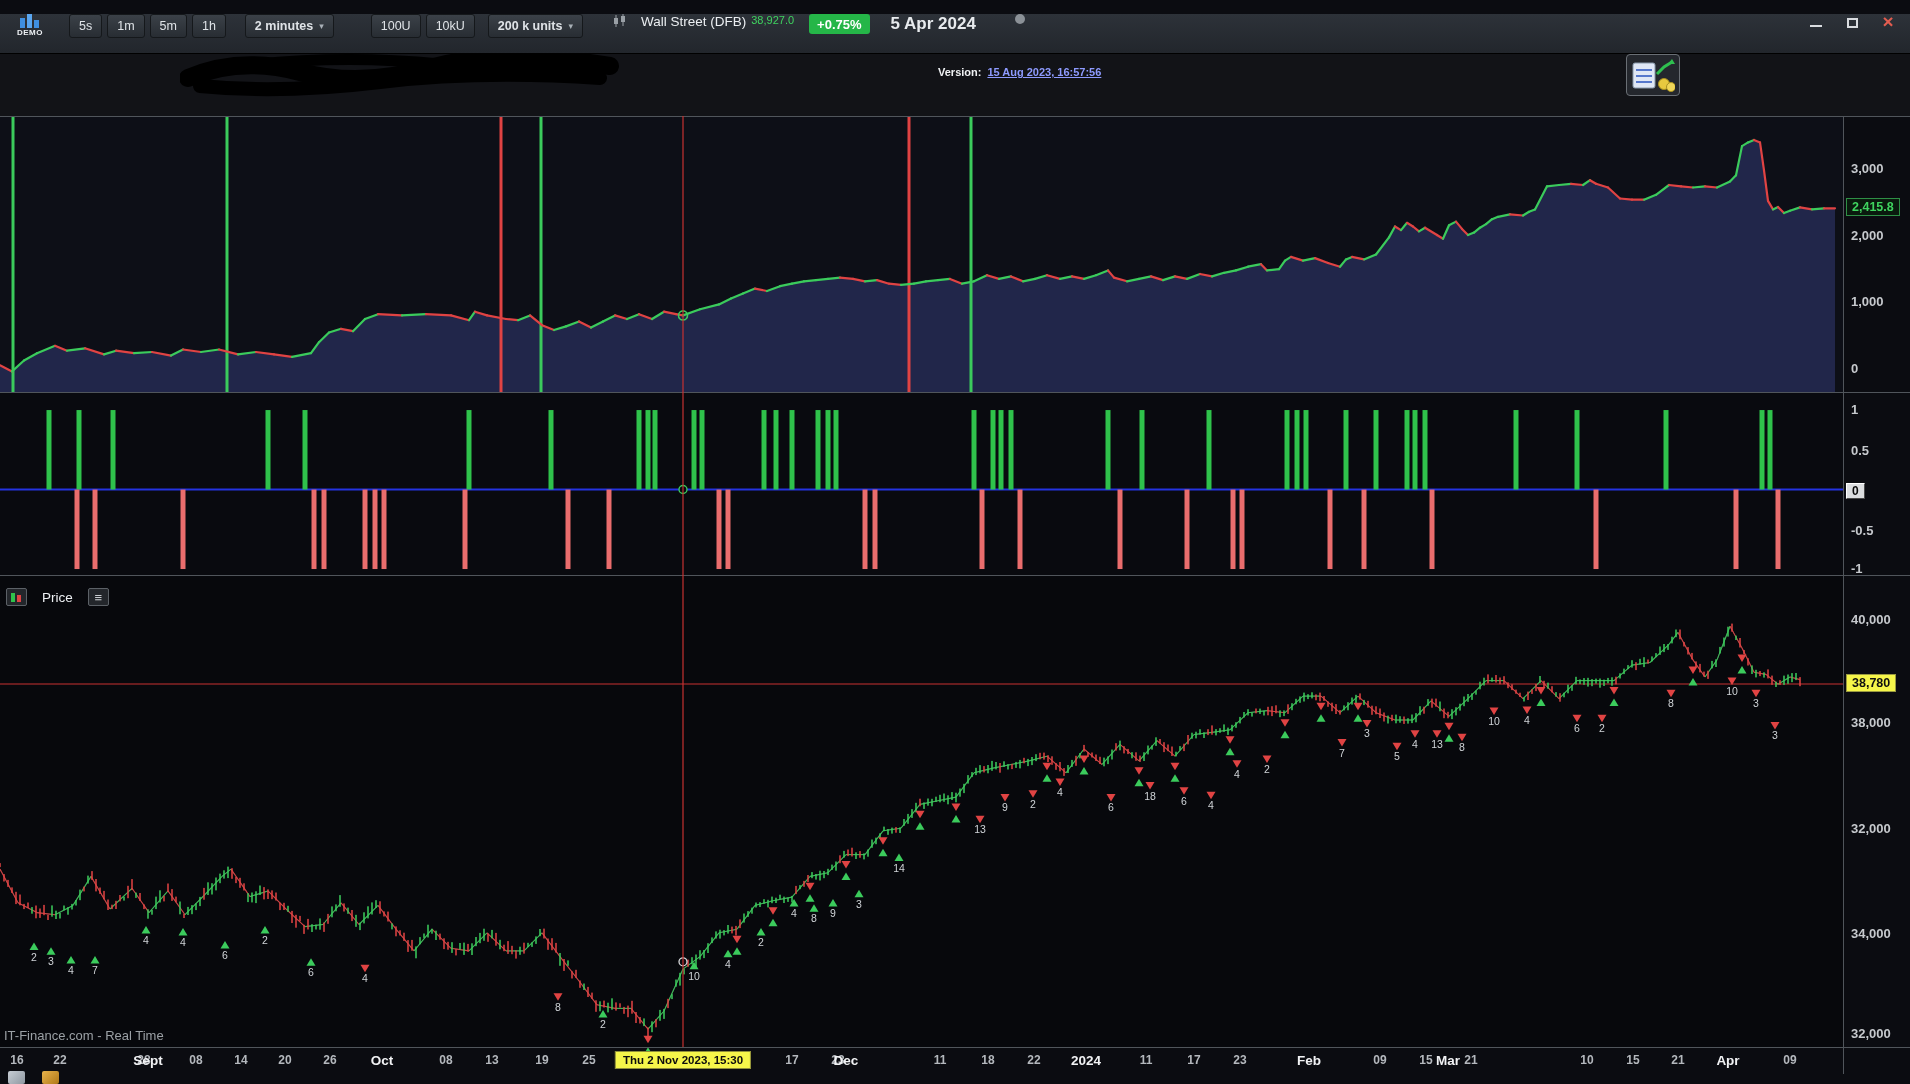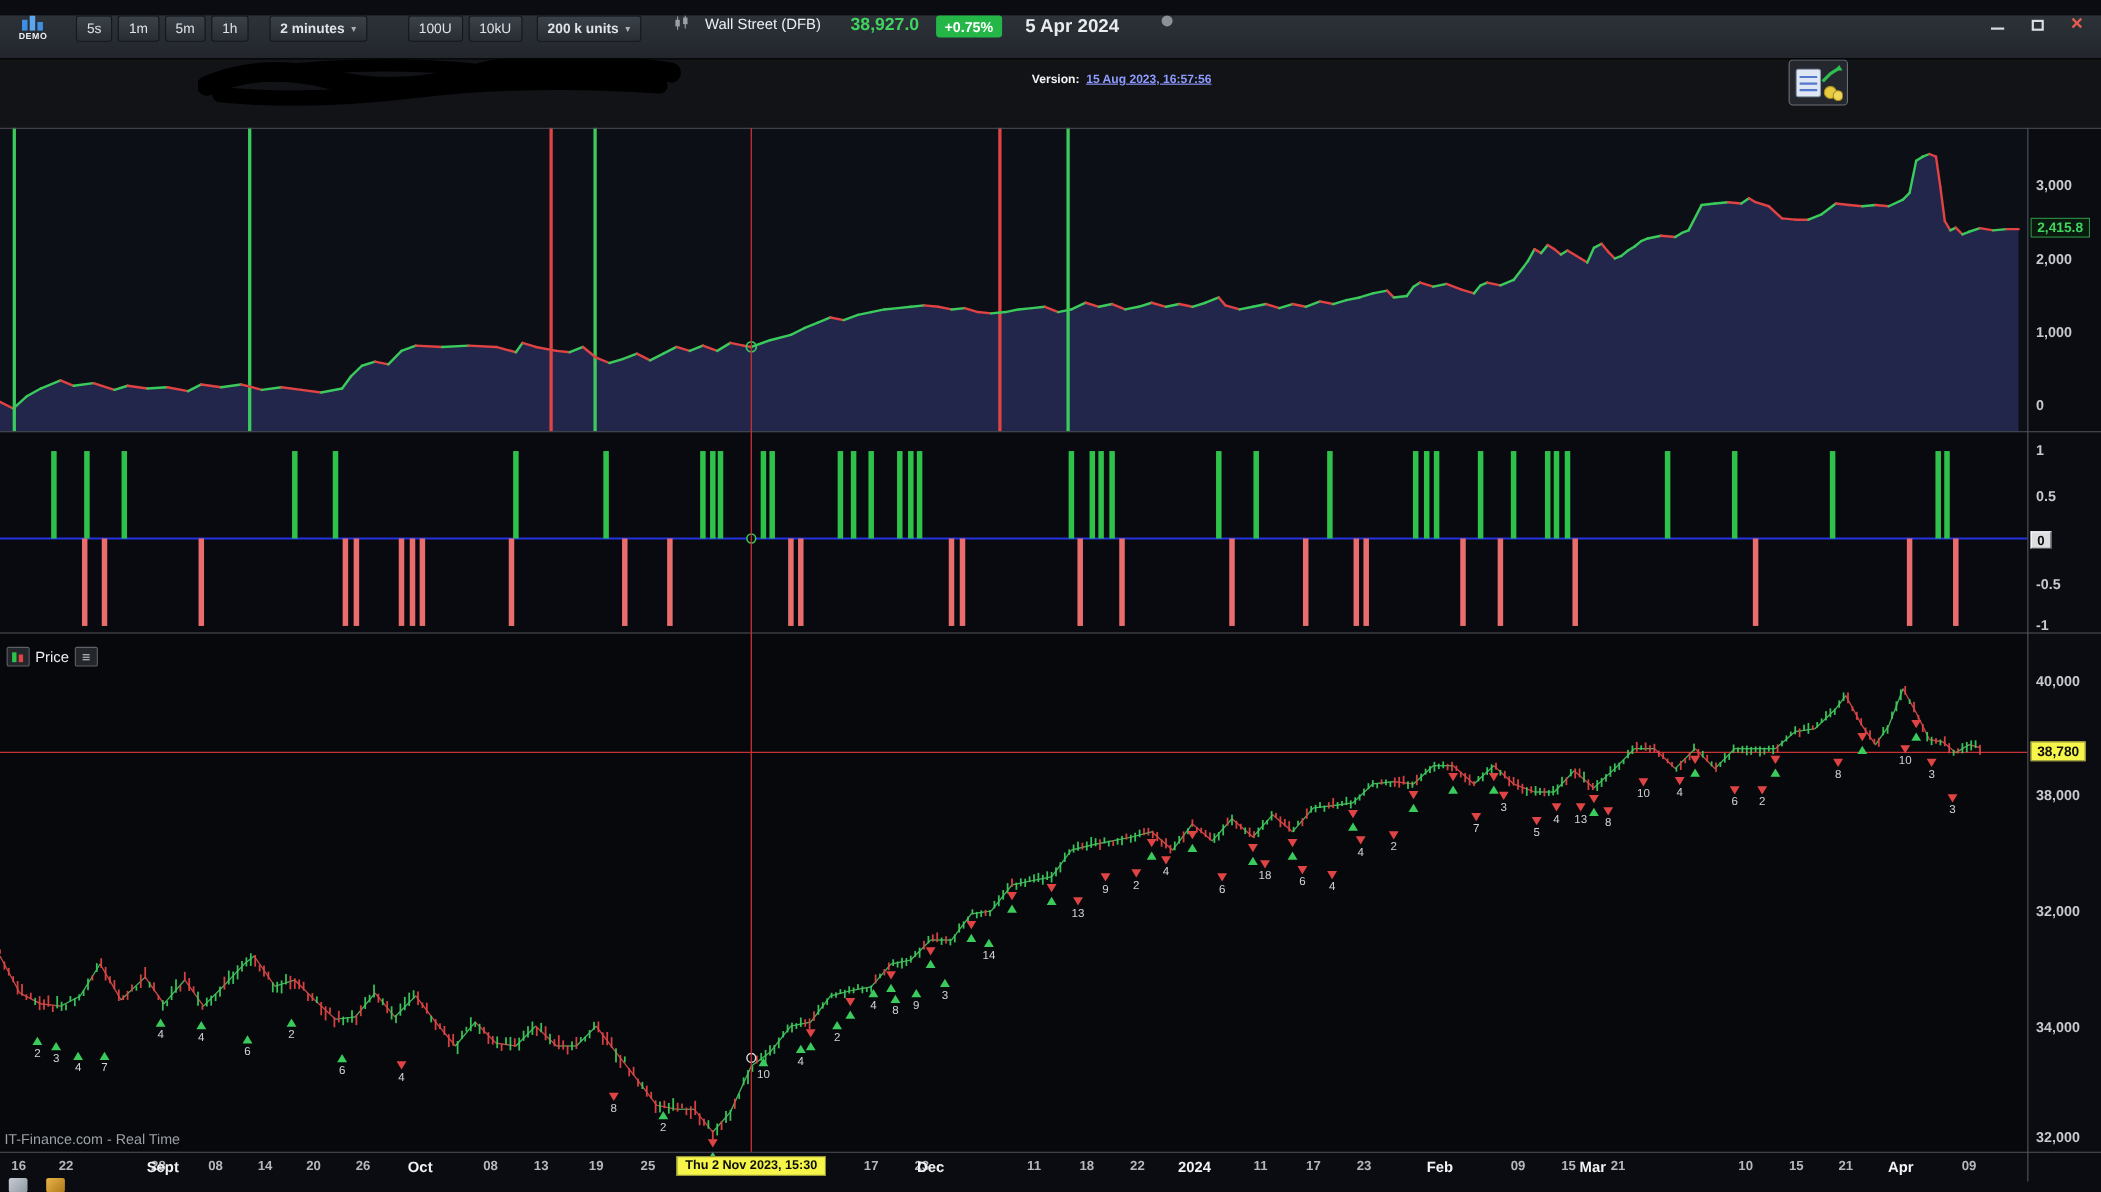--- a/index.html
+++ b/index.html
@@ -5,21 +5,21 @@
   *{box-sizing:border-box;margin:0;padding:0}
   body{width:1910px;height:1084px;position:relative;overflow:hidden;background:#0b0c11;font-family:"Liberation Sans",sans-serif;}
   
   .titlebar{position:absolute;top:14px;left:0;width:100%;height:40px;z-index:30;display:flex;align-items:flex-start;gap:5px;padding:0 8px;background:linear-gradient(#2d3239,#22262c);border-bottom:1px solid #000}
   .demo-badge{display:flex;flex-direction:column;align-items:center;width:44px;line-height:1}
   .demo-text{font-size:8px;font-weight:bold;color:#eef1f4;letter-spacing:.5px;margin-top:1px}
   .tb-btn{appearance:none;background:linear-gradient(#3b4148,#282d33);border:1px solid #15181b;border-radius:3px;color:#dfe3e7;font-size:12.5px;font-family:inherit;padding:3px 9px;display:inline-flex;align-items:center;gap:6px;height:24px;cursor:default}
   .caret{font-size:9px;color:#a9b0b7}
   .tb-icon{margin-left:24px;display:inline-flex}
   .instrument{color:#eceff2;font-size:13.5px;margin-left:8px}
-  .price-green{color:#3fd45f;font-weight:bold;font-size:16px;margin-left:22px}
+  .price-green{color:#3fd45f;font-weight:normal;font-size:11px;}
   .badge{background:#25b648;color:#fff;font-weight:bold;font-size:13px;padding:2.5px 8px;border-radius:3px;margin-left:10px}
   .tb-date{color:#e8ebee;font-size:17px;font-weight:bold;margin-left:16px}
   .status-dot{width:10px;height:10px;border-radius:50%;background:#8b9197;margin-left:34px}
   .win-controls{margin-left:auto;display:flex;align-items:center;gap:20px;padding-right:6px}
   .wc{display:inline-flex;align-items:flex-end;justify-content:center;width:16px;height:16px}
   .wc-min-bar{width:12px;height:0;border-bottom:2px solid #d9dce0;margin-bottom:3px}
   .wc-max-sq{width:11px;height:10px;border:2px solid #d9dce0;margin-bottom:2px}
   .wc-close{color:#e25d50;font-size:19px;font-weight:bold;line-height:16px;align-items:center}
   
   .version-bar{position:absolute;top:40px;left:0;width:100%;height:76px;background:#121317;z-index:25}
@@ -33,21 +33,21 @@
   .price-axis{position:absolute;left:1844px;top:116px;width:66px;height:958px}
   .ylab{position:absolute;left:7px;font-size:13px;font-weight:bold;color:#c6c9cd;white-space:nowrap}
   .valbox{position:absolute;left:2px;font-size:12.5px;font-weight:bold;padding:1px 5px;white-space:nowrap}
   .green-box{color:#3fd45f;background:#0a1a0e;border:1px solid #2e8f45}
   .zero-box{color:#0a0a0a;background:#dcdee0;border-top:1px solid #fff;border-left:1px solid #fff;border-right:1px solid #4a4a4a;border-bottom:1px solid #4a4a4a;font-size:12px;padding:0 5px}
   .yellow-box{color:#101010;background:#f6f64a;border:1px solid #9a9a40}
   .xstrip{position:absolute;left:0;top:1049px;width:1910px;height:28px}
   .xlab{position:absolute;top:4px;transform:translateX(-50%);font-size:12px;font-weight:bold;color:#b4b8bd}
   .xlab.month{font-size:13.5px;color:#f1f2f4}
   .crosshair-label{position:absolute;top:2px;transform:translateX(-50%);background:#f6f64a;color:#0d0d0d;font-size:11.5px;font-weight:bold;padding:2px 7px;border:1px solid #8f8f3a;white-space:nowrap}
-  .price-header{position:absolute;left:6px;top:588px;display:flex;align-items:center;gap:5px;z-index:6}
+  .price-header{position:absolute;left:6px;top:588px;display:flex;align-items:center;gap:15px;z-index:6}
   .ph-box{width:21px;height:18px;background:#23262b;border:1px solid #5c6167;border-radius:2px;display:inline-flex;align-items:center;justify-content:center}
   .ph-label{color:#eceff2;font-size:13.5px}
   .menu-icon{color:#c9cdd1;font-size:13px;line-height:1}
   .watermark{position:absolute;left:4px;top:1028px;color:#9ba0a5;font-size:13px;z-index:6}
   .taskbar-icon{position:absolute;width:17px;height:13px;border-radius:2px;z-index:7}
   .t1{left:8px;top:1071px;background:linear-gradient(135deg,#c7cdd4,#8f98a1)}
   .t2{left:42px;top:1071px;background:linear-gradient(135deg,#e8b34b,#b07818)}
   svg text{font-family:"Liberation Sans",sans-serif}
 </style>
 </head>

